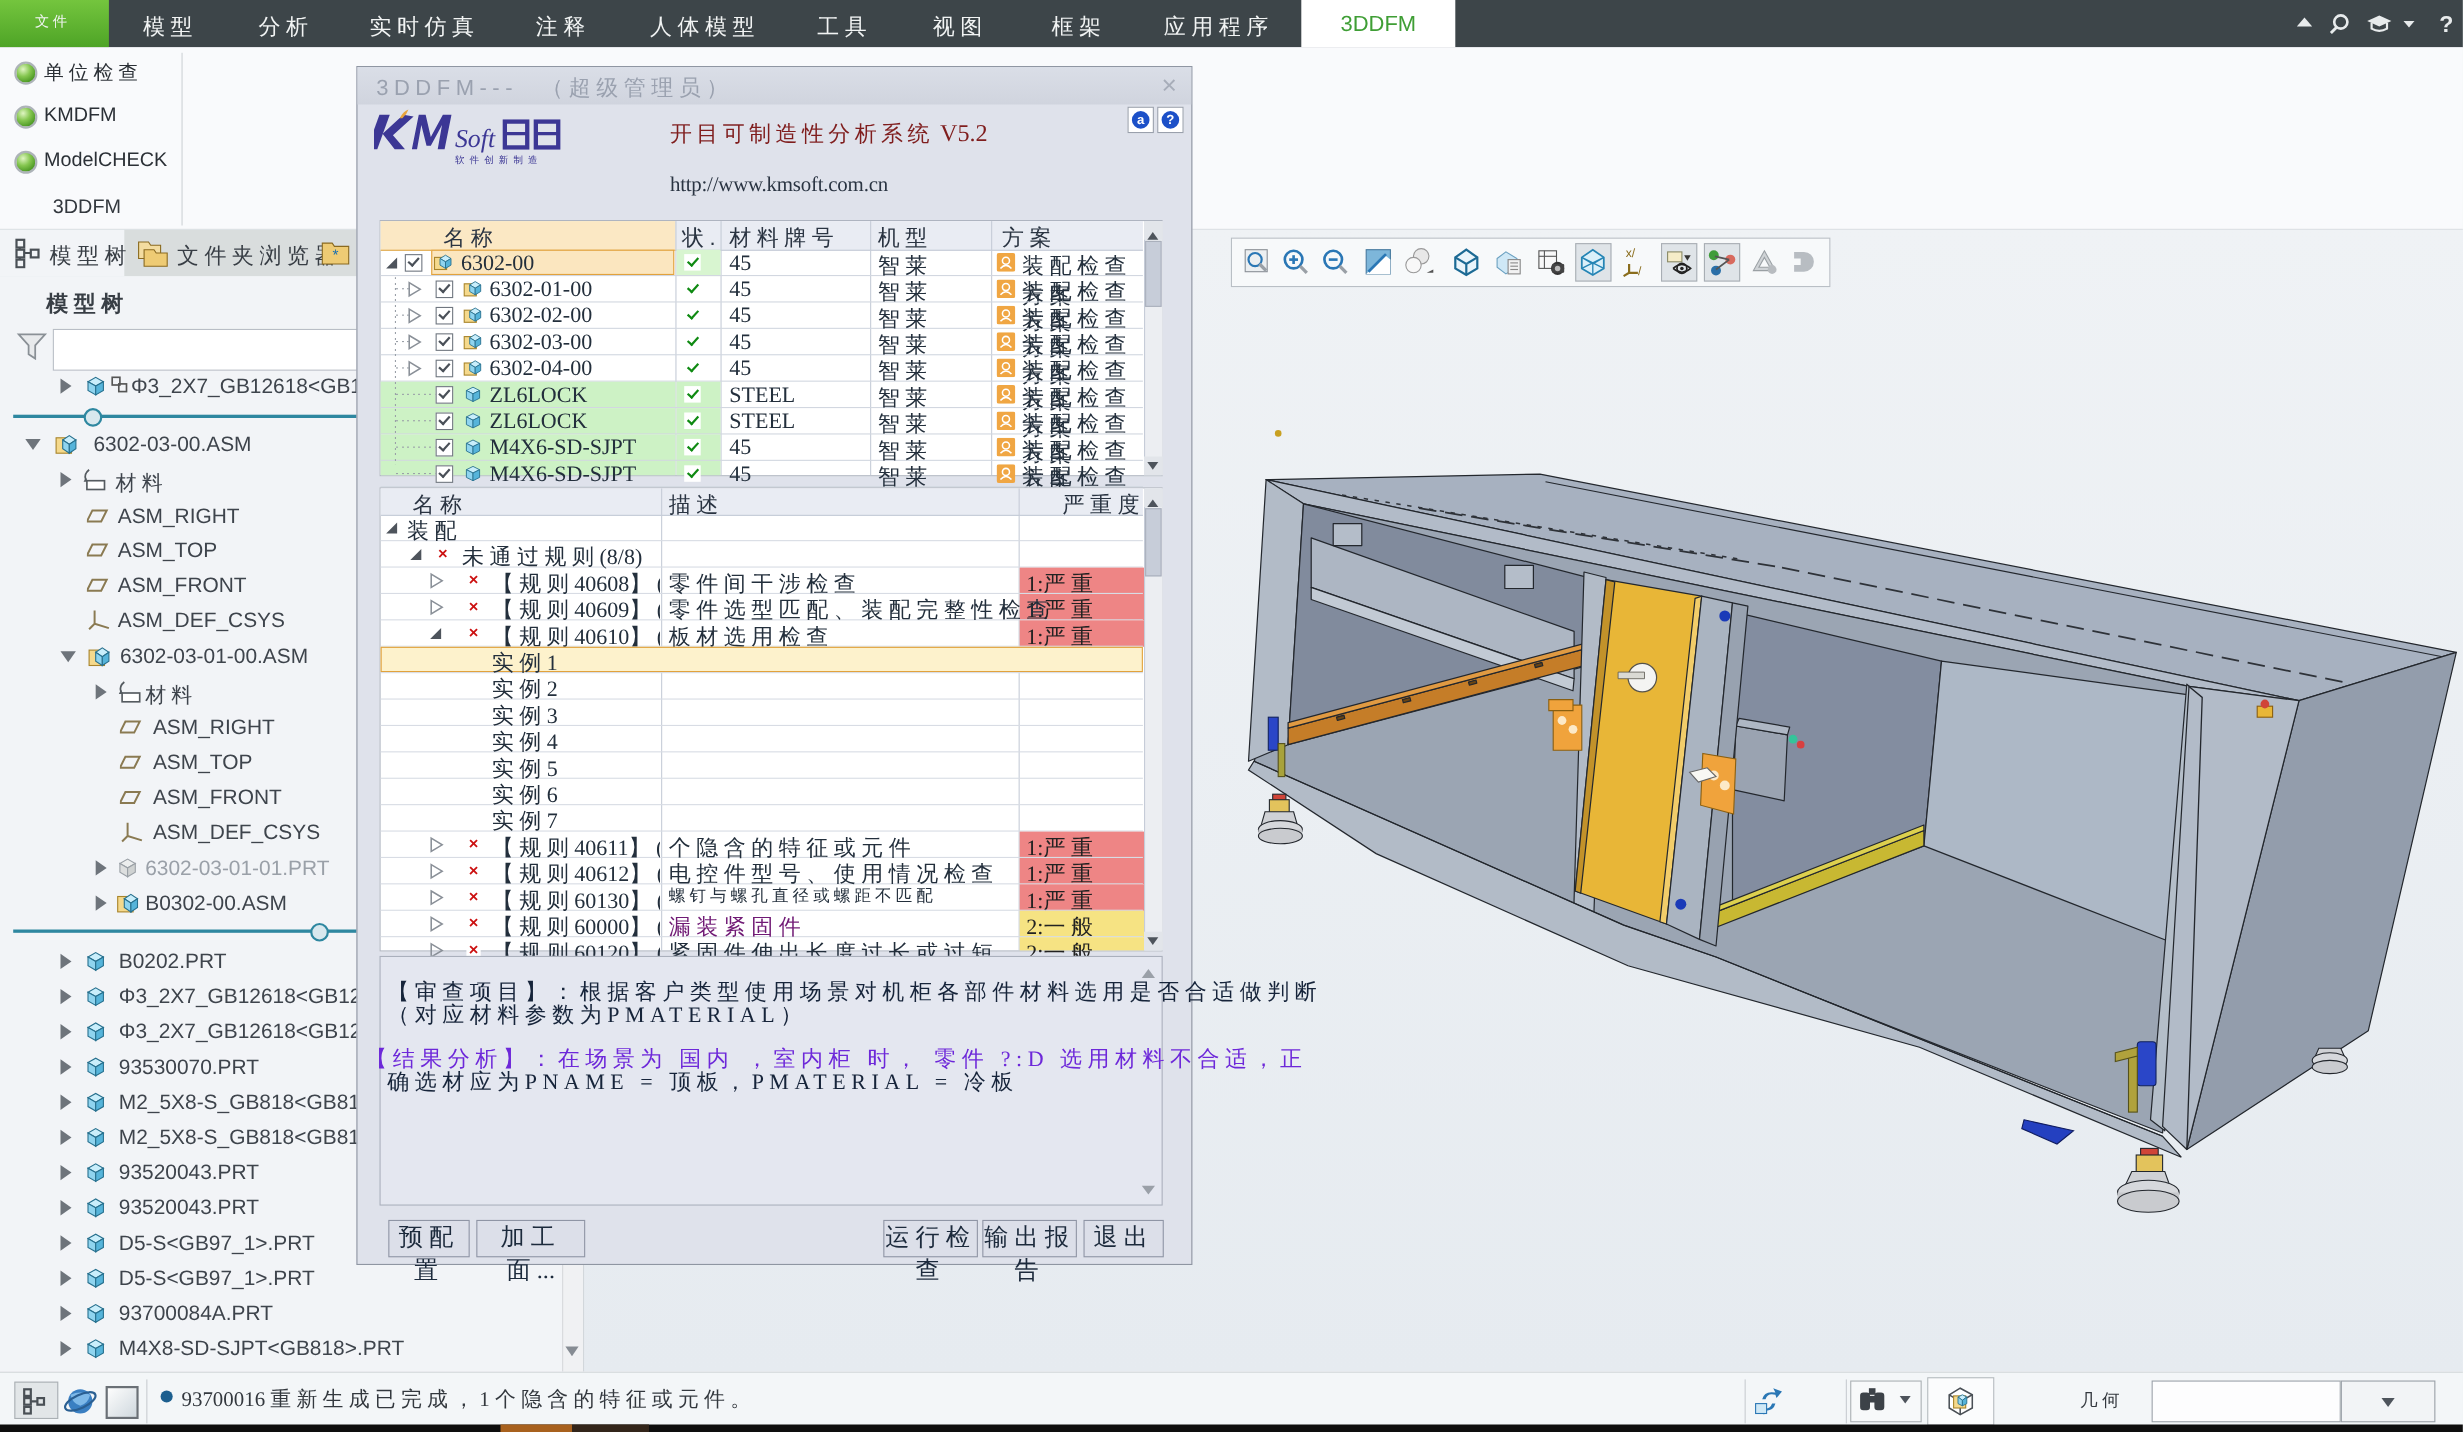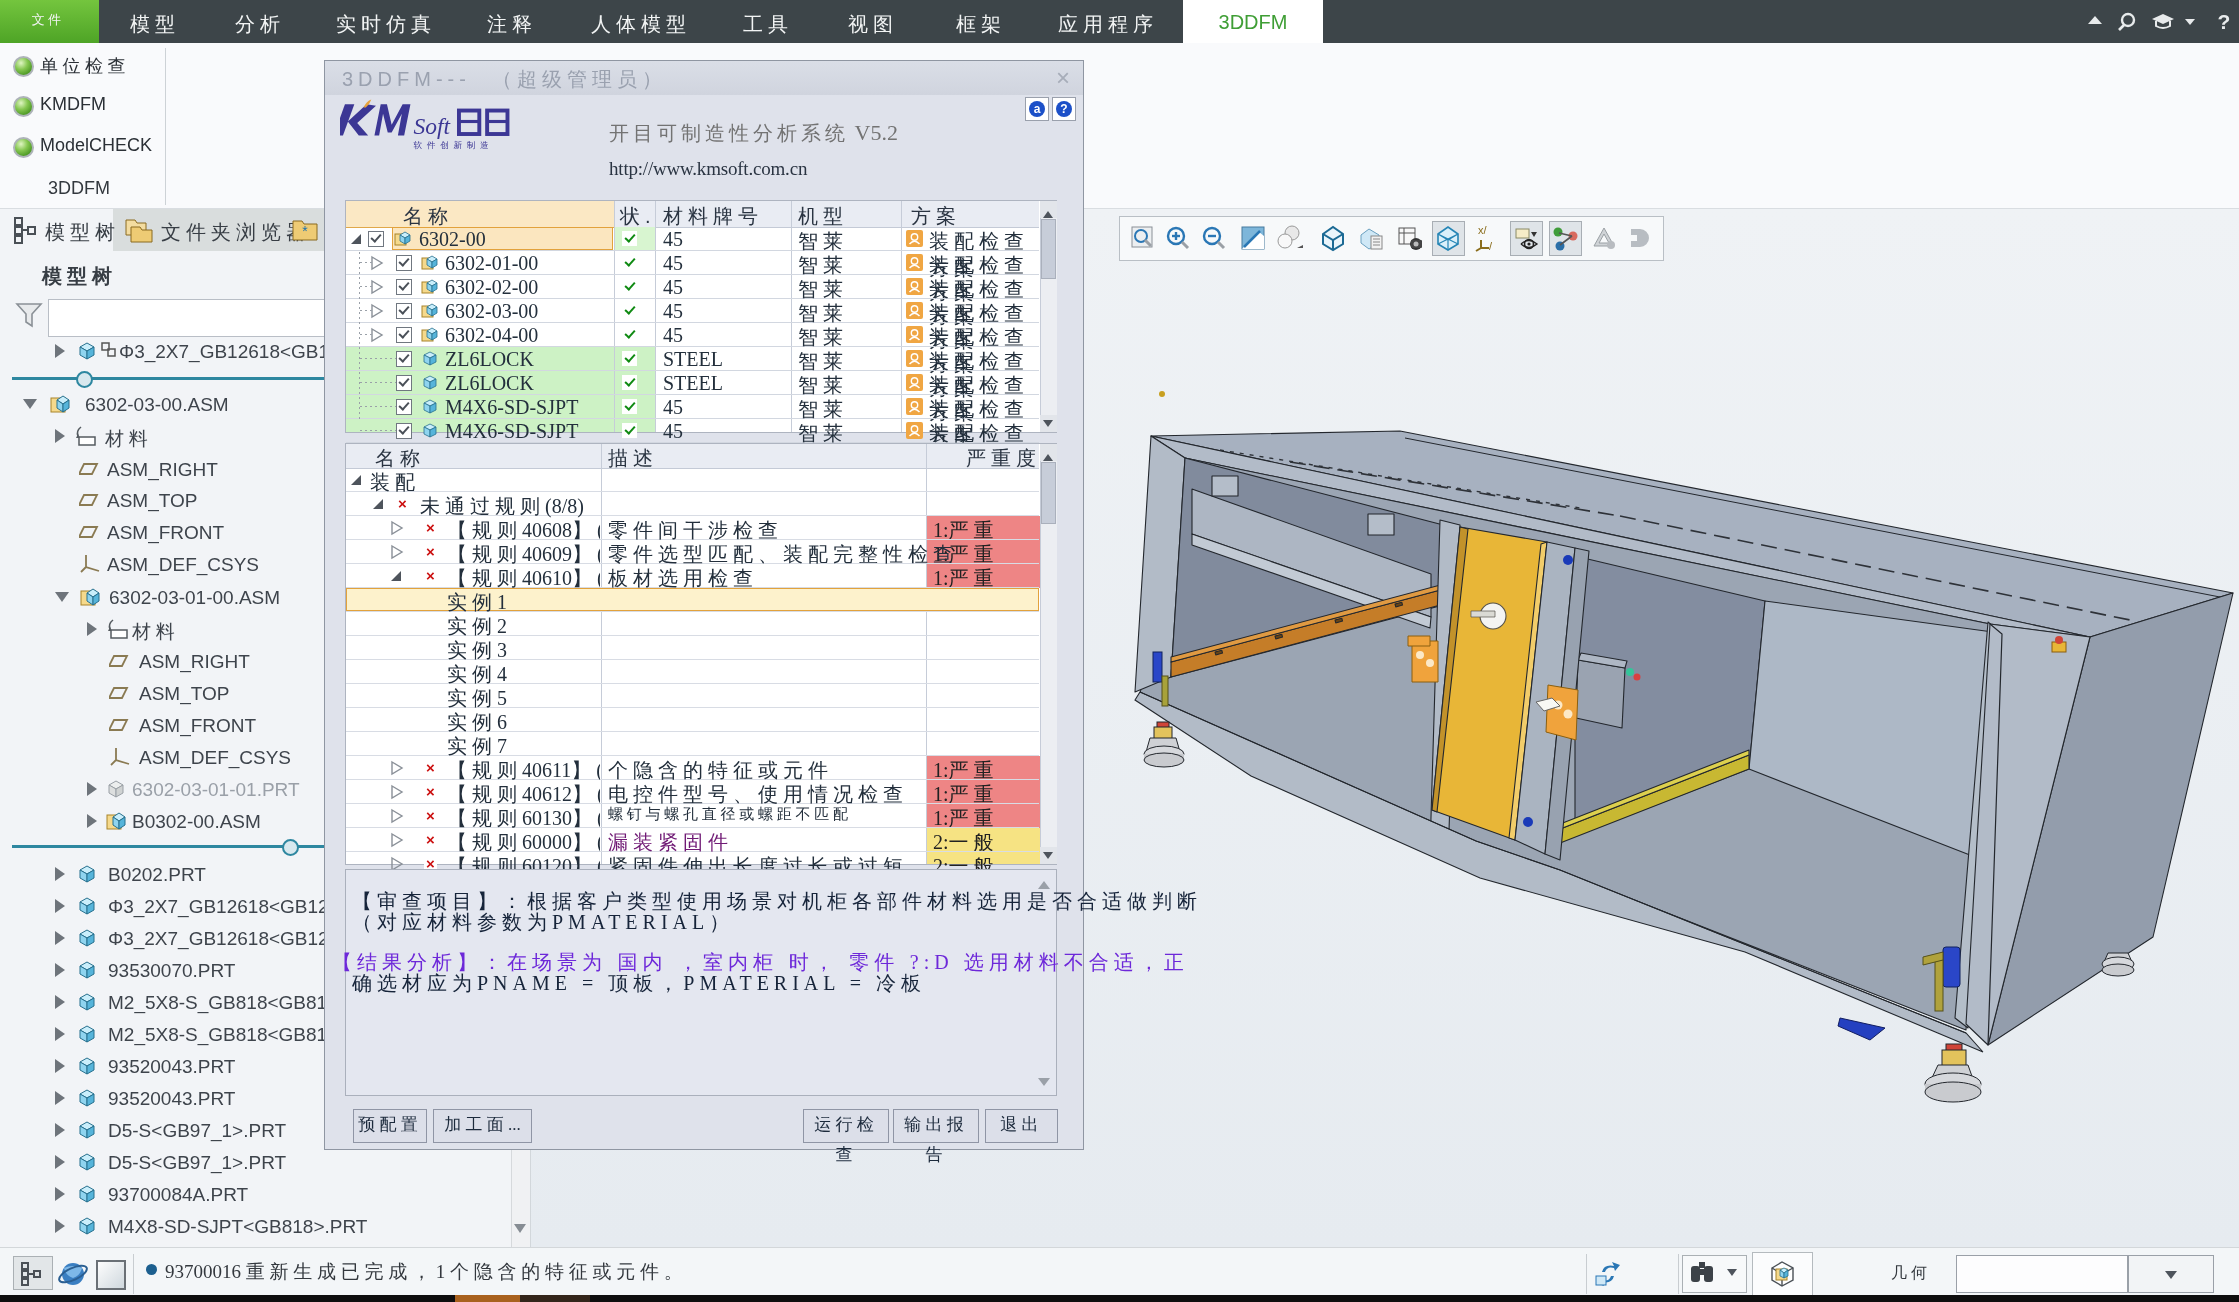--- a/index.html
+++ b/index.html
@@ -5,21 +5,21 @@
 .ab{position:absolute}
 .cj{letter-spacing:.25em}
 .ser{font-family:"Liberation Serif",serif}
 .row{position:absolute;white-space:nowrap}
 .tx{font-size:19px;color:#3e444c}
 .chk{position:absolute;width:14px;height:14px;background:#fff;border:1.5px solid #707780}
 .chk:after{content:"";position:absolute;left:2px;top:2px;width:8px;height:4px;border-left:2.4px solid #4a5058;border-bottom:2.4px solid #4a5058;transform:rotate(-48deg)}
 .gchk{position:absolute;width:15px;height:15px;background:#fff}
 .gchk:after{content:"";position:absolute;left:3px;top:3px;width:8px;height:4px;border-left:2.4px solid #0f8a12;border-bottom:2.4px solid #0f8a12;transform:rotate(-48deg)}
 .xic{position:absolute;width:13px;height:13px;background:#fff;color:#cc1111;font-weight:bold;font-size:15px;line-height:13px;text-align:center}
-.btn{position:absolute;background:#dcdfe9;border:1px solid #8f95a5;color:#1c2a3c;font-size:17px;text-align:center}
+.btn{position:absolute;background:#dcdfe9;border:1px solid #8f95a5;color:#1c2a3c;font-size:22px;text-align:center}
 </style></head>
 <body>
 <div class="ab" style="left:0;top:0;width:2239px;height:43px;background:#3d4549"></div>
 <div class="ab" style="left:0;top:0;width:99px;height:43px;background:linear-gradient(#74c53e,#4ea426)"></div>
 <div class="ab" style="left:1183px;top:0;width:140px;height:43px;background:#ffffff"></div>
 <div class="ab cj" style="left:48px;top:11px;transform:translateX(-50%);font-size:13px;color:#f2f4f4">文件</div>
 <div class="ab cj" style="left:155px;top:11px;transform:translateX(-50%);font-size:20px;color:#f2f4f4">模型</div>
 <div class="ab cj" style="left:260px;top:11px;transform:translateX(-50%);font-size:20px;color:#f2f4f4">分析</div>
 <div class="ab cj" style="left:386px;top:11px;transform:translateX(-50%);font-size:20px;color:#f2f4f4">实时仿真</div>
 <div class="ab cj" style="left:512px;top:11px;transform:translateX(-50%);font-size:20px;color:#f2f4f4">注释</div>
@@ -501,21 +501,21 @@
 <path d="M30 12 q4 -8 10 -10 q-2 6 -7 10 Z" fill="#e8a33c"></path>
 <text x="94" y="46" font-family="Liberation Serif" font-style="italic" font-size="30" fill="#3c3795">Soft</text>
 <g fill="#3c3795">
       <rect x="152" y="16" width="26" height="30" fill="none" stroke="#3c3795" stroke-width="5"></rect>
       <line x1="152" y1="30" x2="178" y2="30" stroke="#3c3795" stroke-width="4"></line>
       <rect x="188" y="16" width="26" height="30" fill="none" stroke="#3c3795" stroke-width="5"></rect>
       <line x1="188" y1="30" x2="214" y2="30" stroke="#3c3795" stroke-width="4"></line>
     </g>
 <text x="94" y="64" font-size="11" fill="#3c3795" letter-spacing="6">软件创新制造</text>
 </svg>
-<div class="ab" style="left:609px;top:120px;font-size:20px;color:#737373"><span style="letter-spacing:4px">开目可制造性分析系统</span><span class="ser" style="font-size:22px"> V5.2</span></div>
+<div class="ab" style="left:609px;top:108px;font-size:20px;color:#7f1d1d"><span style="letter-spacing:4px">开目可制造性分析系统</span><span class="ser" style="font-size:22px"> V5.2</span></div>
 <div class="ab ser" style="left:609px;top:158px;font-size:19px;color:#2a3442;letter-spacing:-0.2px">http://www.kmsoft.com.cn</div>
 <div class="ab" style="left:1025px;top:97px;width:24px;height:24px;background:#fff;border:1px solid #9aa0ac;box-sizing:border-box"></div>
 <div class="ab" style="left:1029px;top:101px;width:16px;height:16px;border-radius:50%;background:#1c50c8;color:#fff;font-size:12px;line-height:16px;text-align:center;font-weight:bold">a</div>
 <div class="ab" style="left:1052px;top:97px;width:24px;height:24px;background:#fff;border:1px solid #9aa0ac;box-sizing:border-box"></div>
 <div class="ab" style="left:1056px;top:101px;width:16px;height:16px;border-radius:50%;background:#1c50c8;color:#fff;font-size:12px;line-height:16px;text-align:center;font-weight:bold">?</div>
 <div class="ab" style="left:345px;top:200px;width:712px;height:233px;background:#ffffff;border:1px solid #aeb4c0;box-sizing:border-box;overflow:hidden"></div>
 <div class="ab" style="left:346px;top:201px;width:693px;height:26px;background:#e9ecf3;border-bottom:1px solid #c4cad6"></div>
 <div class="ab" style="left:346px;top:201px;width:268px;height:26px;background:#fbe8c4;border-bottom:1px solid #e0a84a"></div>
 <div class="ab cj" style="left:403px;top:203px;font-size:20px;color:#2a3442">名称</div>
 <div class="ab" style="left:620px;top:203px;font-size:20px;color:#2a3442"><span class="cj">状</span>.</div>

